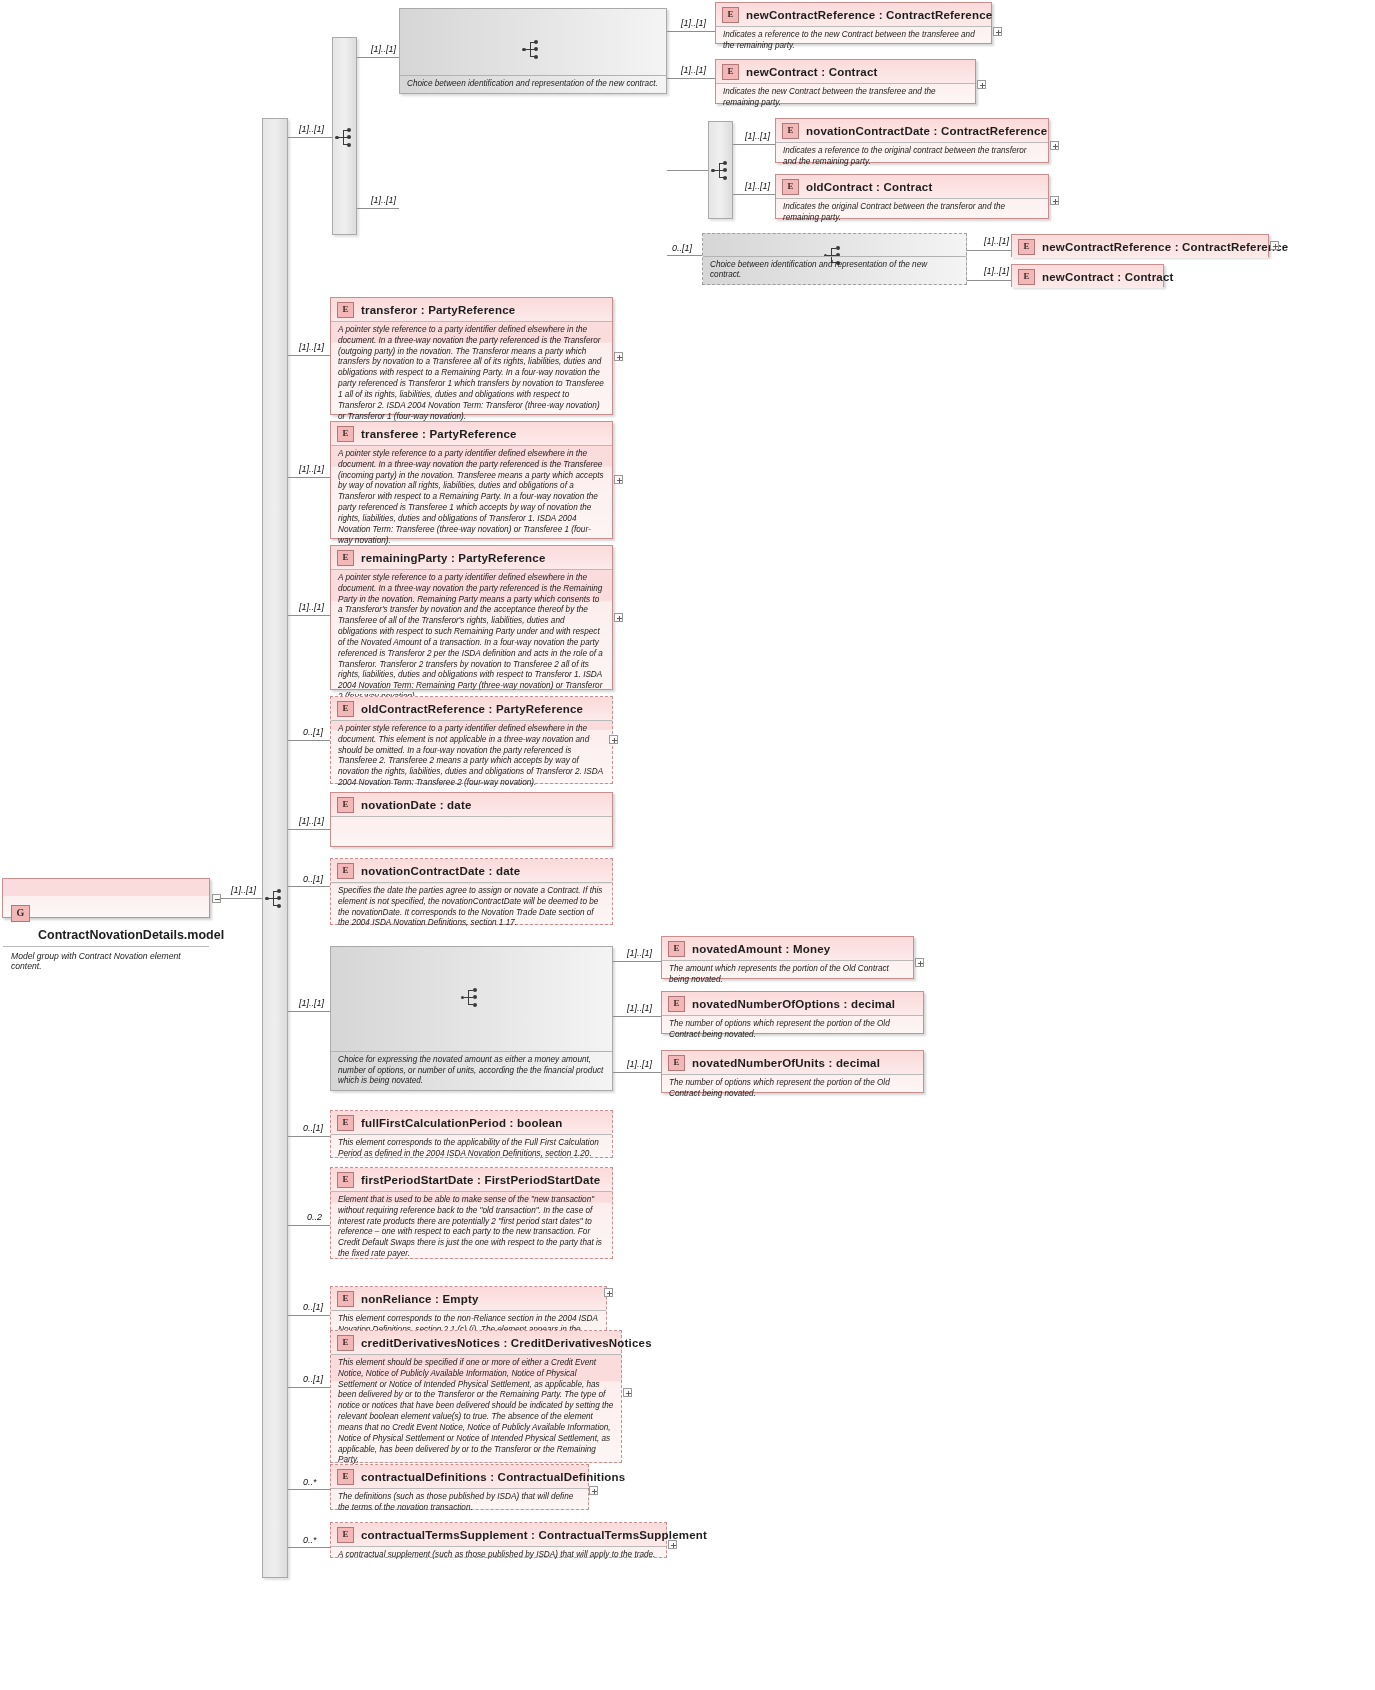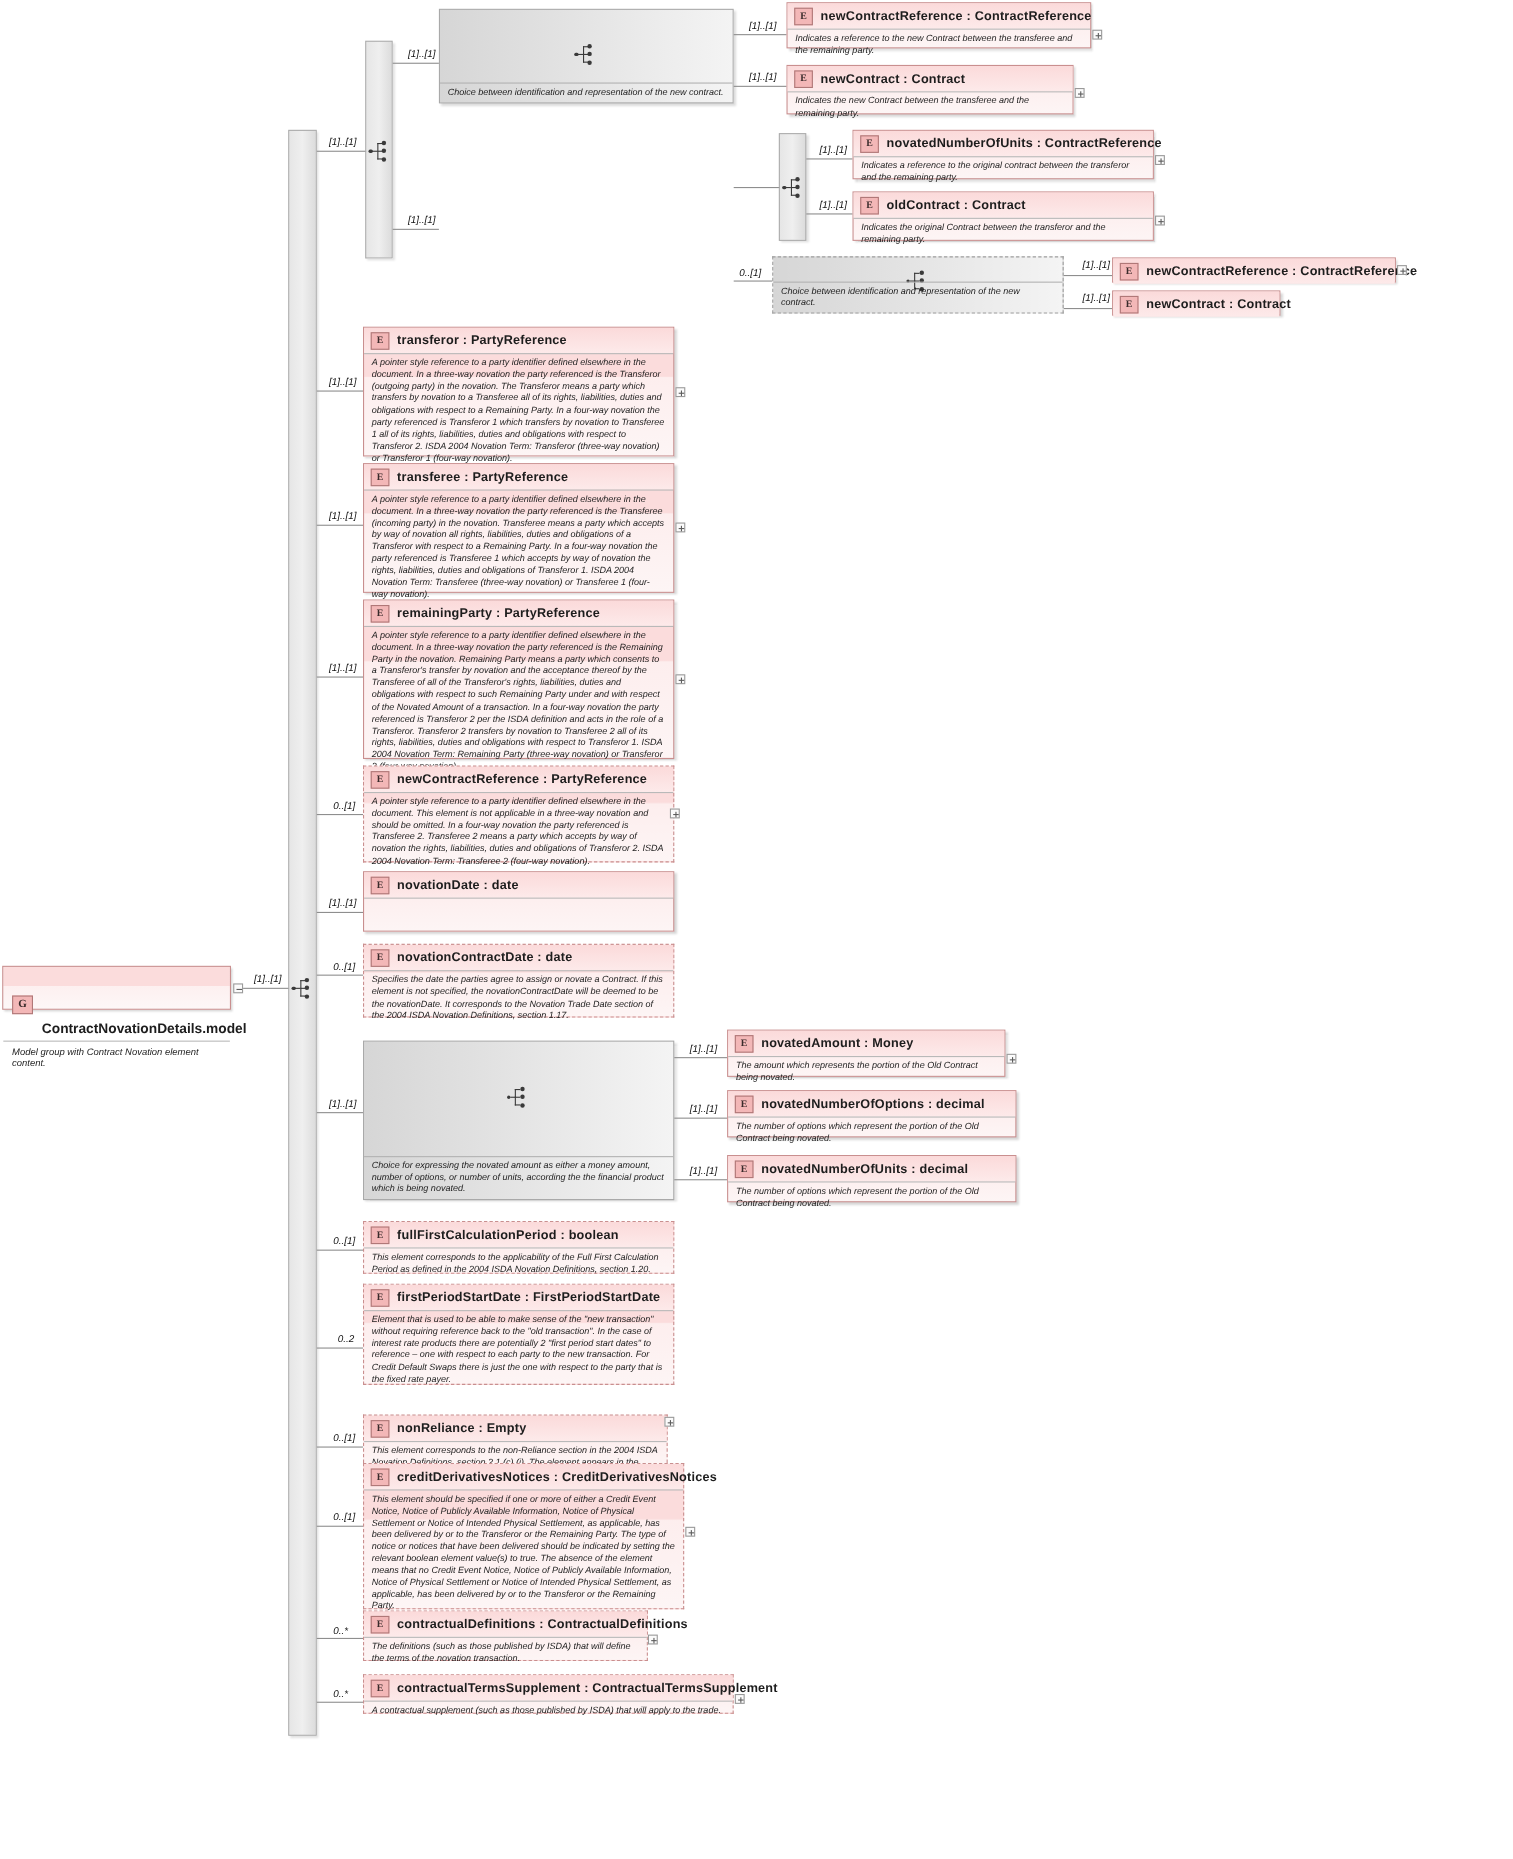--- a/index.html
+++ b/index.html
@@ -220,21 +220,21 @@
       <i class="a3"></i>
     <i class="d1"></i>
       <i class="d2"></i>
       <i class="d3"></i>
   </div>
 
   <div class="hline" style="left:733px;top:144px;width:42px;"></div>
   <div class="ebox" style="left:775px;top:118px;width:274px;height:45px;">
     <div class="hdr">
       <span class="badge">E</span>
-      <span class="ename">novatedNumberOfUnits : ContractReference</span>
+      <span class="ename">novationContractDate : ContractReference</span>
     </div>
     <div class="edesc">Indicates a reference to the original contract between the transferor and the remaining party.</div>
   </div>
   <div class="plus p" style="left:1050px;top:141px;"></div>
 
   <div class="hline" style="left:733px;top:194px;width:42px;"></div>
   <div class="card" style="left:745px;top:181px;">[1]..[1]</div>
   <div class="ebox" style="left:775px;top:174px;width:274px;height:45px;">
     <div class="hdr">
       <span class="badge">E</span>
@@ -312,21 +312,21 @@
     </div>
     <div class="edesc">A pointer style reference to a party identifier defined elsewhere in the document. In a three-way novation the party referenced is the Remaining Party in the novation. Remaining Party means a party which consents to a Transferor's transfer by novation and the acceptance thereof by the Transferee of all of the Transferor's rights, liabilities, duties and obligations with respect to such Remaining Party under and with respect of the Novated Amount of a transaction. In a four-way novation the party referenced is Transferor 2 per the ISDA definition and acts in the role of a Transferor. Transferor 2 transfers by novation to Transferee 2 all of its rights, liabilities, duties and obligations with respect to Transferor 1. ISDA 2004 Novation Term: Remaining Party (three-way novation) or Transferor 2 (four-way novation).</div>
   </div>
   <div class="plus p" style="left:614px;top:613px;"></div>
 
   <div class="hline" style="left:288px;top:740px;width:42px;"></div>
   <div class="card" style="left:303px;top:727px;">0..[1]</div>
   <div class="ebox optional" style="left:330px;top:696px;width:283px;height:88px;">
     <div class="hdr">
       <span class="badge">E</span>
-      <span class="ename">newContractReference : PartyReference</span>
+      <span class="ename">oldContractReference : PartyReference</span>
     </div>
     <div class="edesc">A pointer style reference to a party identifier defined elsewhere in the document. This element is not applicable in a three-way novation and should be omitted. In a four-way novation the party referenced is Transferee 2. Transferee 2 means a party which accepts by way of novation the rights, liabilities, duties and obligations of Transferor 2. ISDA 2004 Novation Term: Transferee 2 (four-way novation).</div>
   </div>
   <div class="plus p" style="left:609px;top:735px;"></div>
 
   <div class="hline" style="left:288px;top:829px;width:42px;"></div>
   <div class="card" style="left:299px;top:816px;">[1]..[1]</div>
   <div class="ebox" style="left:330px;top:792px;width:283px;height:55px;">
     <div class="hdr">
       <span class="badge">E</span>

